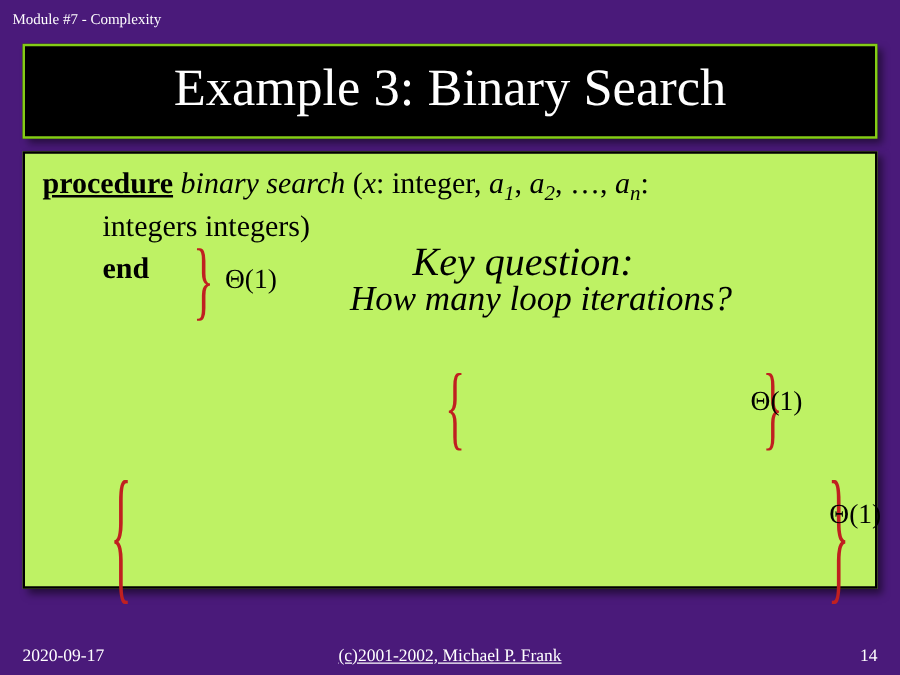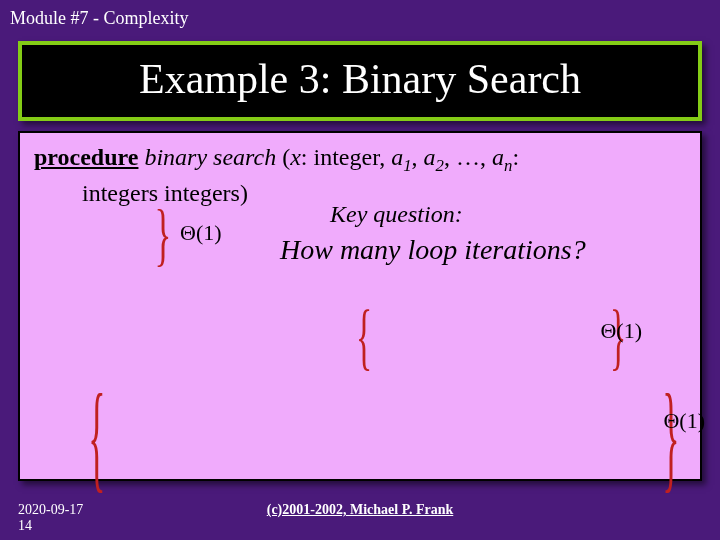--- a/index.html
+++ b/index.html
@@ -6,36 +6,36 @@
   body {
     width: 720px;
     height: 540px;
     background: #4a1a7a;
     font-family: "Times New Roman", serif;
     position: relative;
     overflow: hidden;
   }
   .header {
     color: white;
-    font-size: 18px;
+    font-size: 12px;
     padding: 8px 14px 4px 10px;
   }
   .title-box {
     margin: 8px 18px 10px 18px;
     background: #000;
-    border: 4px solid #84cc16;
+    border: 2px solid #84cc16;
     color: white;
     text-align: center;
     font-size: 42px;
     padding: 10px 0 14px 0;
     box-shadow: 4px 4px 6px rgba(0,0,0,0.5);
   }
   .content-box {
     margin: 0 18px;
-    background: #f0abfc;
+    background: #bef264;
     border: 2px solid #000;
     padding: 8px 14px 14px 14px;
     box-shadow: 4px 4px 6px rgba(0,0,0,0.5);
     height: 350px;
     position: relative;
   }
   .line {
     font-size: 24px;
     line-height: 1.35;
     color: #000;
@@ -47,37 +47,36 @@
   .italic { font-style: italic; }
   .und { text-decoration: underline; }
   .sub { font-size: 0.7em; vertical-align: sub; font-style: italic; }
   .annot {
     position: absolute;
     font-size: 24px;
     font-style: italic;
     color: #000;
   }
   .theta1 { left: 160px; top: 87px; font-style: normal; font-size: 22px; }
-  .keyq { left: 310px; top: 68px; font-size: 24px; }
+  .keyq { left: 310px; top: 68px; font-size: 32px; }
   .howmany { left: 260px; top: 101px; font-style: italic; font-size: 28px; }
   .theta2 { right: 58px; top: 185px; font-style: normal; font-size: 22px; }
   .theta3 { right: -5px; top: 275px; font-style: normal; font-size: 22px; }
   .footer {
     position: absolute;
     bottom: 6px;
     left: 0;
     width: 100%;
     color: white;
     font-size: 14px;
     display: flex;
     justify-content: space-between;
     padding: 0 18px;
-    flex-direction: column;
   }
-  .footer .center { position: absolute; left: 50%; transform: translateX(-50%); text-decoration: underline; font-weight: bold; }
+  .footer .center { position: absolute; left: 50%; transform: translateX(-50%); text-decoration: underline; }
   .brace {
     position: absolute;
     color: #c02020;
     font-family: serif;
   }
   .brace1 { left: 126px; top: 62px; font-size: 70px; transform: scaleX(0.5); }
   .brace2 { left: 326px; top: 160px; font-size: 75px; transform: scaleX(0.45); }
   .brace2b { left: 580px; top: 160px; font-size: 75px; transform: scaleX(0.45); }
   .brace3 { left: 48px; top: 235px; font-size: 120px; transform: scaleX(0.3); }
   .brace3b { left: 622px; top: 235px; font-size: 120px; transform: scaleX(0.3); }
@@ -88,20 +87,23 @@
 
 <div class="header">Module #7 - Complexity</div>
 
 <div class="title-box">Example 3: Binary Search</div>
 
 <div class="content-box">
   <div class="line">
     <span class="bold und">procedure</span><span class="italic"> binary search</span><span> (</span><span class="italic">x</span><span>: integer, </span><span class="italic">a</span><span class="sub">1</span><span>, </span><span class="italic">a</span><span class="sub">2</span><span>, …, </span><span class="italic">a</span><span class="sub">n</span><span>:</span>
   </div>
   <div class="line indent1">integers integers)</div>
+  <div class="line indent1">
+    <span class="bold">end</span>
+  </div>
 
   <div class="brace brace1">}</div>
   <div class="brace brace2">{</div>
   <div class="brace brace2b">}</div>
   <div class="brace brace3">{</div>
   <div class="brace brace3b">}</div>
 
   <div class="annot theta1">Θ(1)</div>
   <div class="annot keyq">Key question:</div>
   <div class="annot howmany">How many loop iterations?</div>

